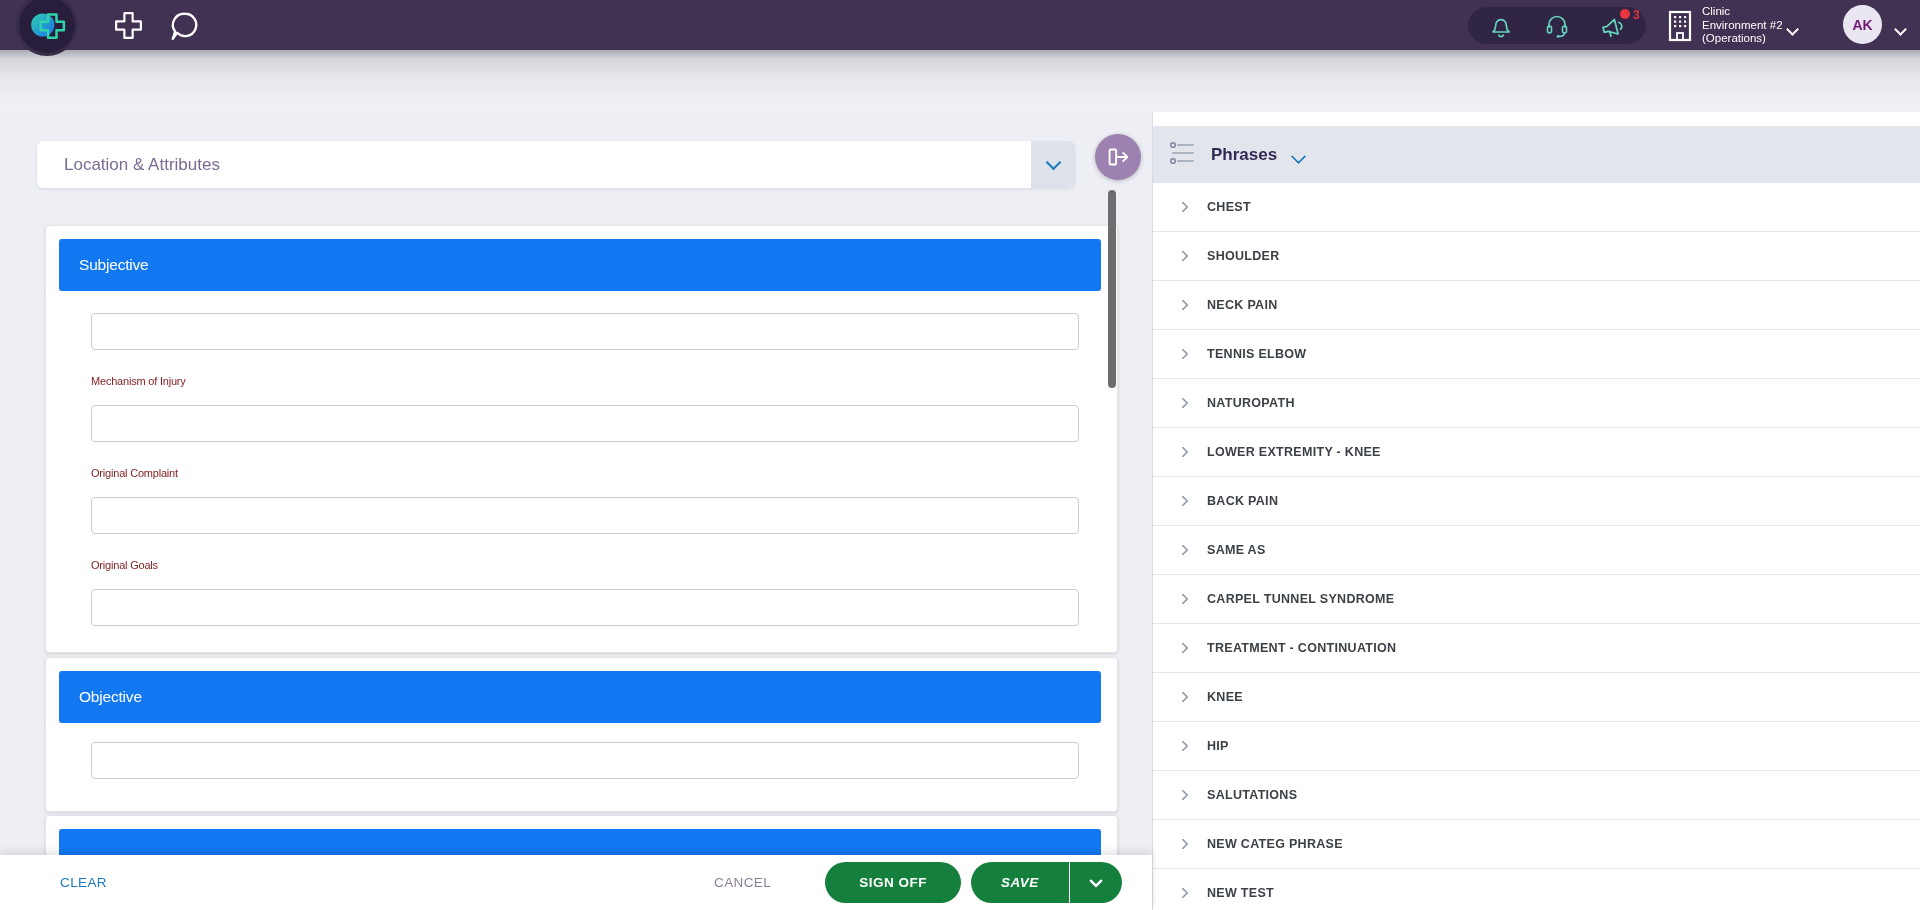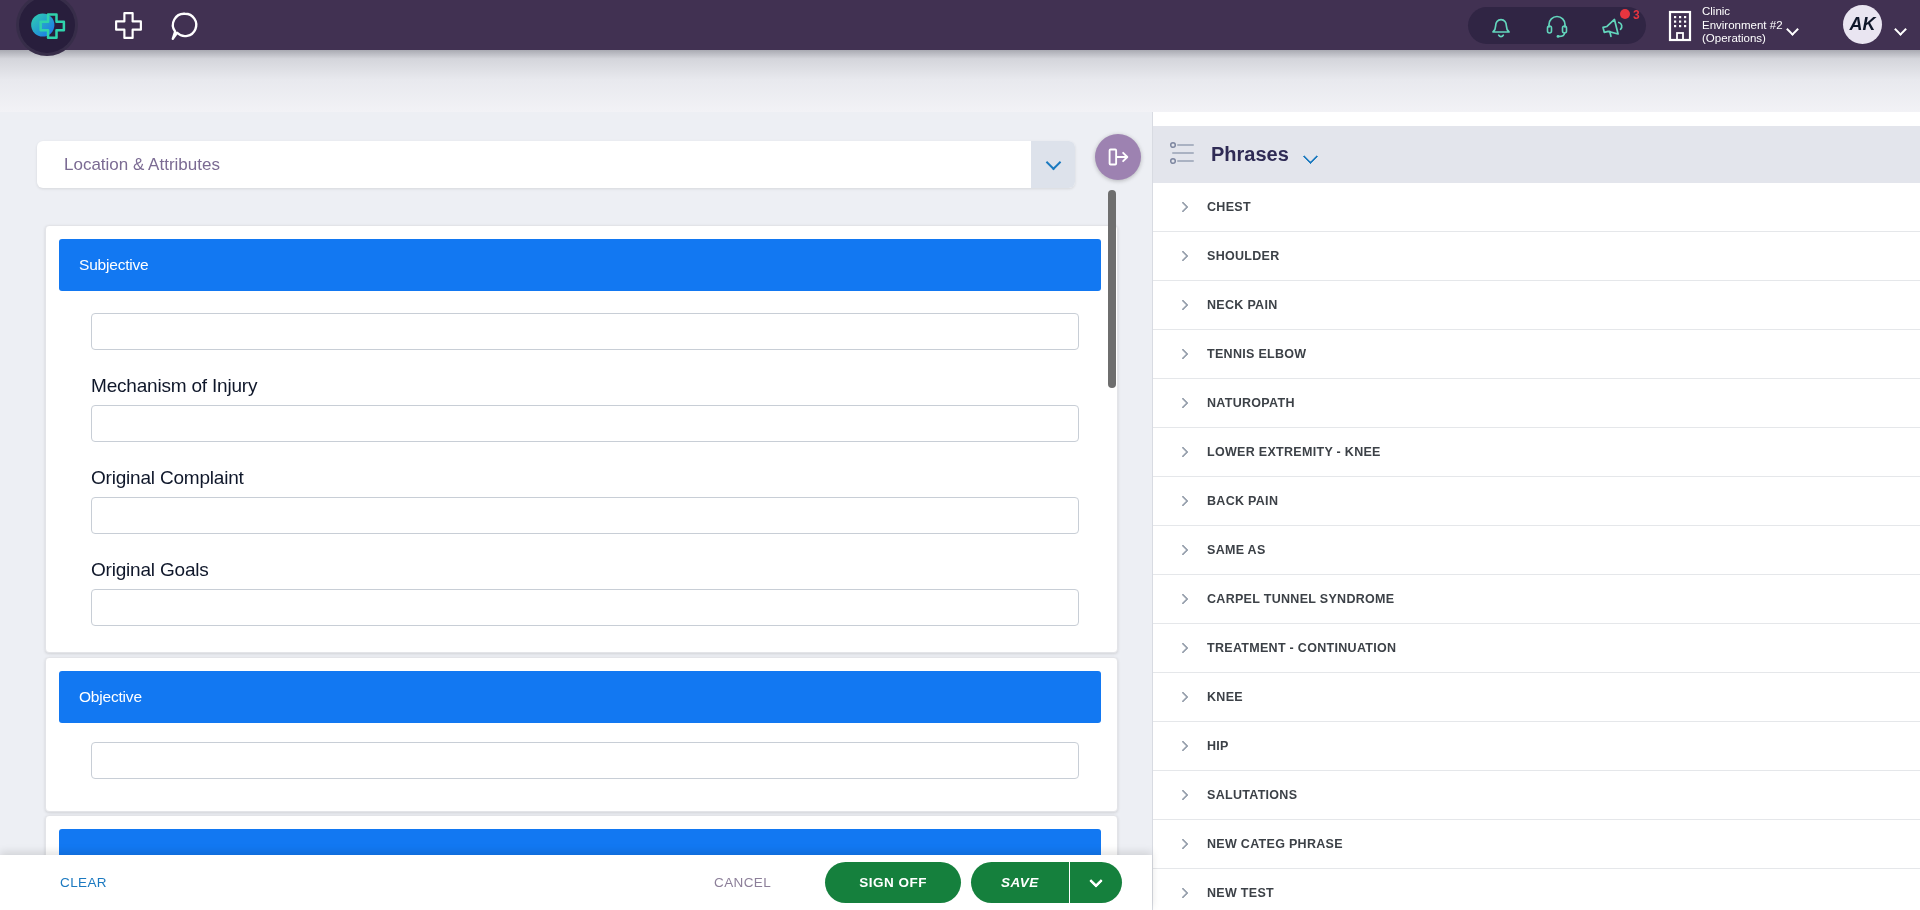--- a/index.html
+++ b/index.html
@@ -18,22 +18,22 @@
              padding:0 20px; z-index:21; }
   .pill-ic { position:relative; width:26px; height:26px; cursor:pointer; }
   .badge-dot { position:absolute; left:20px; top:-4px; width:10px; height:10px; border-radius:50%; background:#e8353f; }
   .badge-num { position:absolute; left:33px; top:-5px; color:#e8353f; font-size:12px; font-weight:bold; }
   .building { position:absolute; left:1666px; top:10px; cursor:pointer; }
   .clinic-text { position:absolute; left:1702px; top:5px; color:#fff; font-size:11.5px; line-height:13.5px; cursor:pointer; }
   .chev { display:inline-block; border-style:solid; }
   .chev-down-w { border-width:0 0 2px 2px; border-color:#fff; width:9px; height:9px; transform:rotate(-45deg); }
   .clinic-chev { position:absolute; left:1788px; top:20px; cursor:pointer; }
   .avatar { position:absolute; left:1843px; top:5px; width:39px; height:39px; border-radius:50%;
-            background:#e9e5f1; color:#0f172a; font-size:18px; font-weight:bold;
-            display:flex; align-items:center; justify-content:center; cursor:pointer;font-style:italic; }
+            background:#e9e5f1; color:#701a75; font-size:14px; font-weight:bold;
+            display:flex; align-items:center; justify-content:center; cursor:pointer; }
   .avatar-chev { position:absolute; left:1896px; top:20px; cursor:pointer; }
 
   
   .modal-header { position:absolute; left:0; top:50px; width:1920px; height:62px;
                   background:linear-gradient(180deg,#a9aab2 0%, #d4d5db 14%, #e8e9ee 48%, #f2f2f6 100%); }
   .modal-title { position:absolute; left:0; right:70px; top:80px; text-align:center;
                  font-size:19px; color:#473962; }
   .close-btn { position:absolute; left:1858px; top:76px; width:34px; height:34px; cursor:pointer; }
 
   
@@ -53,21 +53,21 @@
   .card { position:absolute; left:45px; width:1073px; background:#fff; border:1px solid #e3e4e8;
           border-radius:4px; box-shadow:0 1px 3px rgba(0,0,0,.12); }
   .card1 { top:225px; height:428px; }
   .card2 { top:657px; height:155px; }
   .card3 { top:815px; height:120px; }
   .sec-header { position:absolute; left:13px; right:16px; top:13px; height:52px; background:#1278f2;
                 border-radius:3px; color:#fff; font-size:15.5px; line-height:52px; padding-left:20px;
                 letter-spacing:-.2px; }
   .f-input { position:absolute; left:45px; width:988px; height:37px; border:1px solid #c8ced6;
              border-radius:4px; background:#fff; font-size:14px; padding:0 10px; outline:none; }
-  .f-label { position:absolute; left:45px; font-size:19px; color:#0f172a; letter-spacing:-.2px; }
+  .f-label { position:absolute; left:45px; font-size:11px; color:#7f1d1d; letter-spacing:-.2px; }
 
   .v-scrollbar { position:absolute; left:1108px; top:190px; width:8px; height:198px; background:#6e6e6e;
                  border-radius:4px; cursor:pointer; z-index:6; }
 
   .form-footer { position:absolute; left:0; top:855px; width:1152px; height:55px; background:#fff;
                  box-shadow:0 -3px 8px rgba(0,0,0,.12); z-index:10; }
   .link-btn { position:absolute; top:0; line-height:55px; font-size:13.5px; font-weight:normal;
               letter-spacing:.4px; cursor:pointer; }
   .clear-link { left:60px; color:#1b79c0; }
   .cancel-link { left:714px; color:#8c7f99; }
@@ -79,21 +79,21 @@
   .save-caret { flex:1; display:flex; align-items:center; justify-content:center; }
   .chev-down-save { border-width:0 0 3px 3px; border-color:#fff; width:10px; height:10px;
                     transform:rotate(-45deg); margin-top:-4px; border-radius:1px; }
 
   
   .phrases-panel { position:absolute; left:1152px; top:112px; width:768px; height:798px; background:#fff;
                    border-left:1px solid #d8dbe2; }
   .phrases-band { position:absolute; left:0; top:14px; width:768px; height:57px; background:#e3e5ec;
                   display:flex; align-items:center; }
   .phrases-icon { margin-left:16px; }
-  .phrases-title { margin-left:14px; font-size:20px; font-weight:bold; color:#2f2b55; }
+  .phrases-title { margin-left:14px; font-size:17px; font-weight:bold; color:#2f2b55; }
   .phrases-chev { margin-left:16px; margin-top:4px; cursor:pointer; }
   .chev-down-teal { border-width:0 0 2.6px 2.6px; border-color:#1878be; width:11px; height:11px;
                     transform:rotate(-45deg); margin-top:-5px; border-radius:1px; }
   .phrase-rows { position:absolute; left:0; top:71px; width:916px; bottom:0; overflow:hidden; }
   .phrase-row { height:49px; border-bottom:1px solid #e5e7ea; display:flex; align-items:center;
                 background:#fff; cursor:pointer; }
   .row-chev { margin-left:26px; border-width:2px 2px 0 0; border-color:#97a0ad; width:8px; height:8px;
               transform:rotate(45deg); border-radius:1px; }
   .row-label { margin-left:20px; font-size:12.5px; font-weight:bold; color:#3c4147; letter-spacing:.3px; }
 </style>

